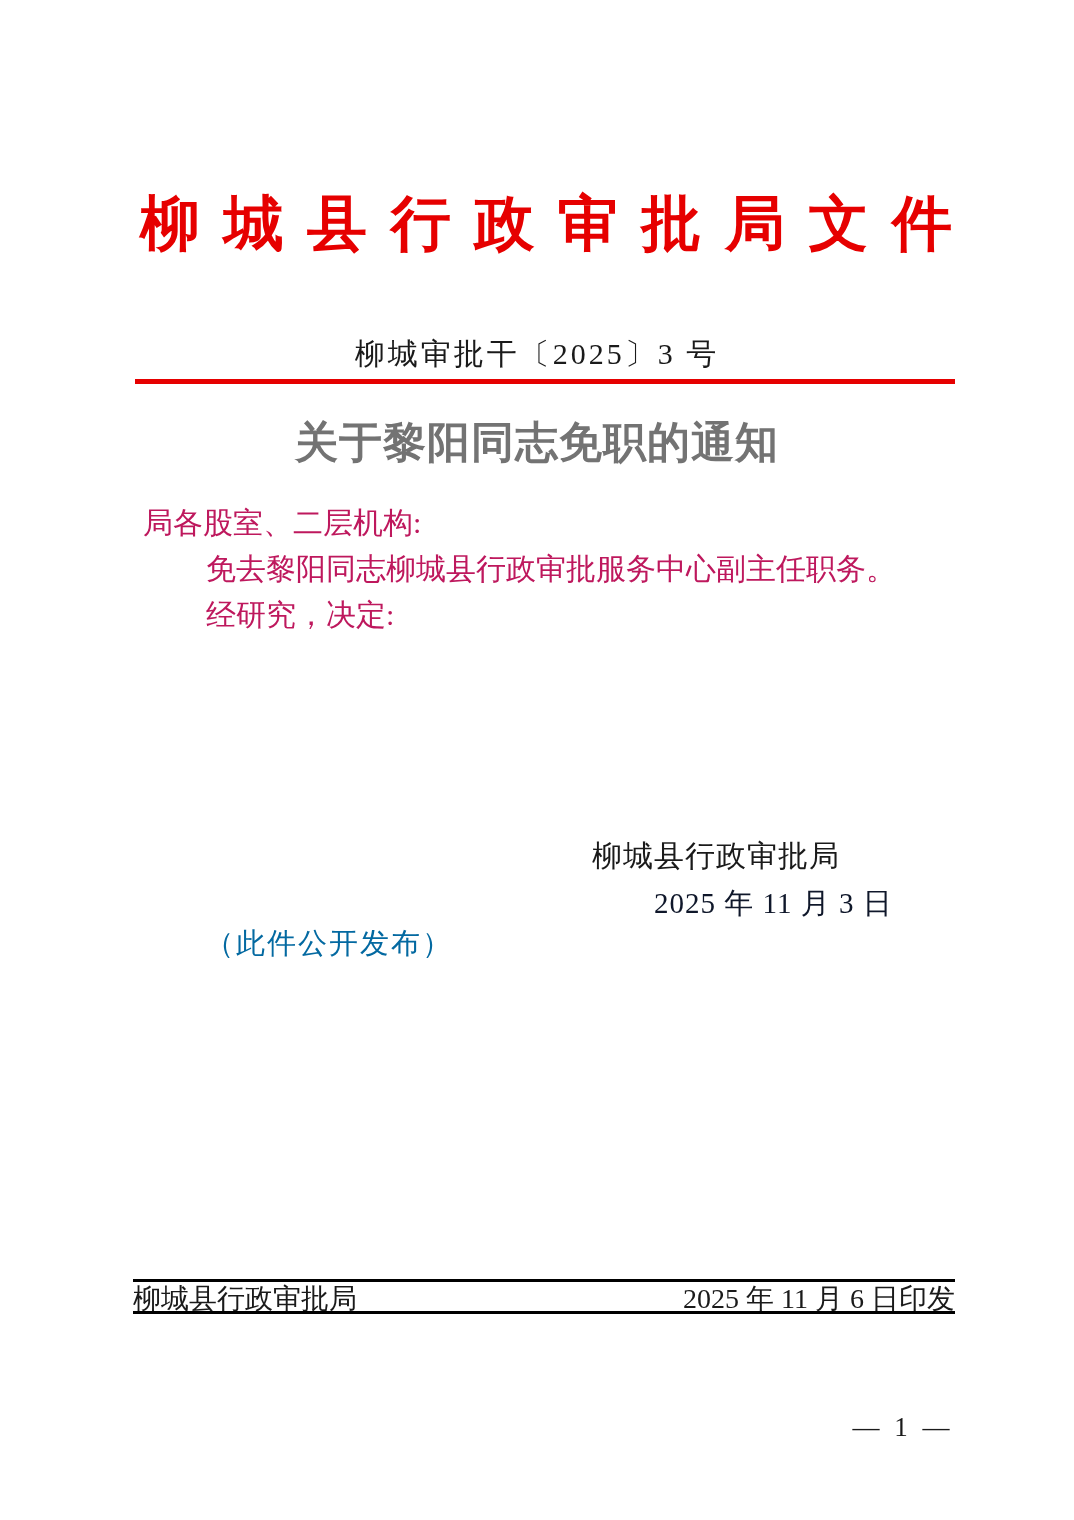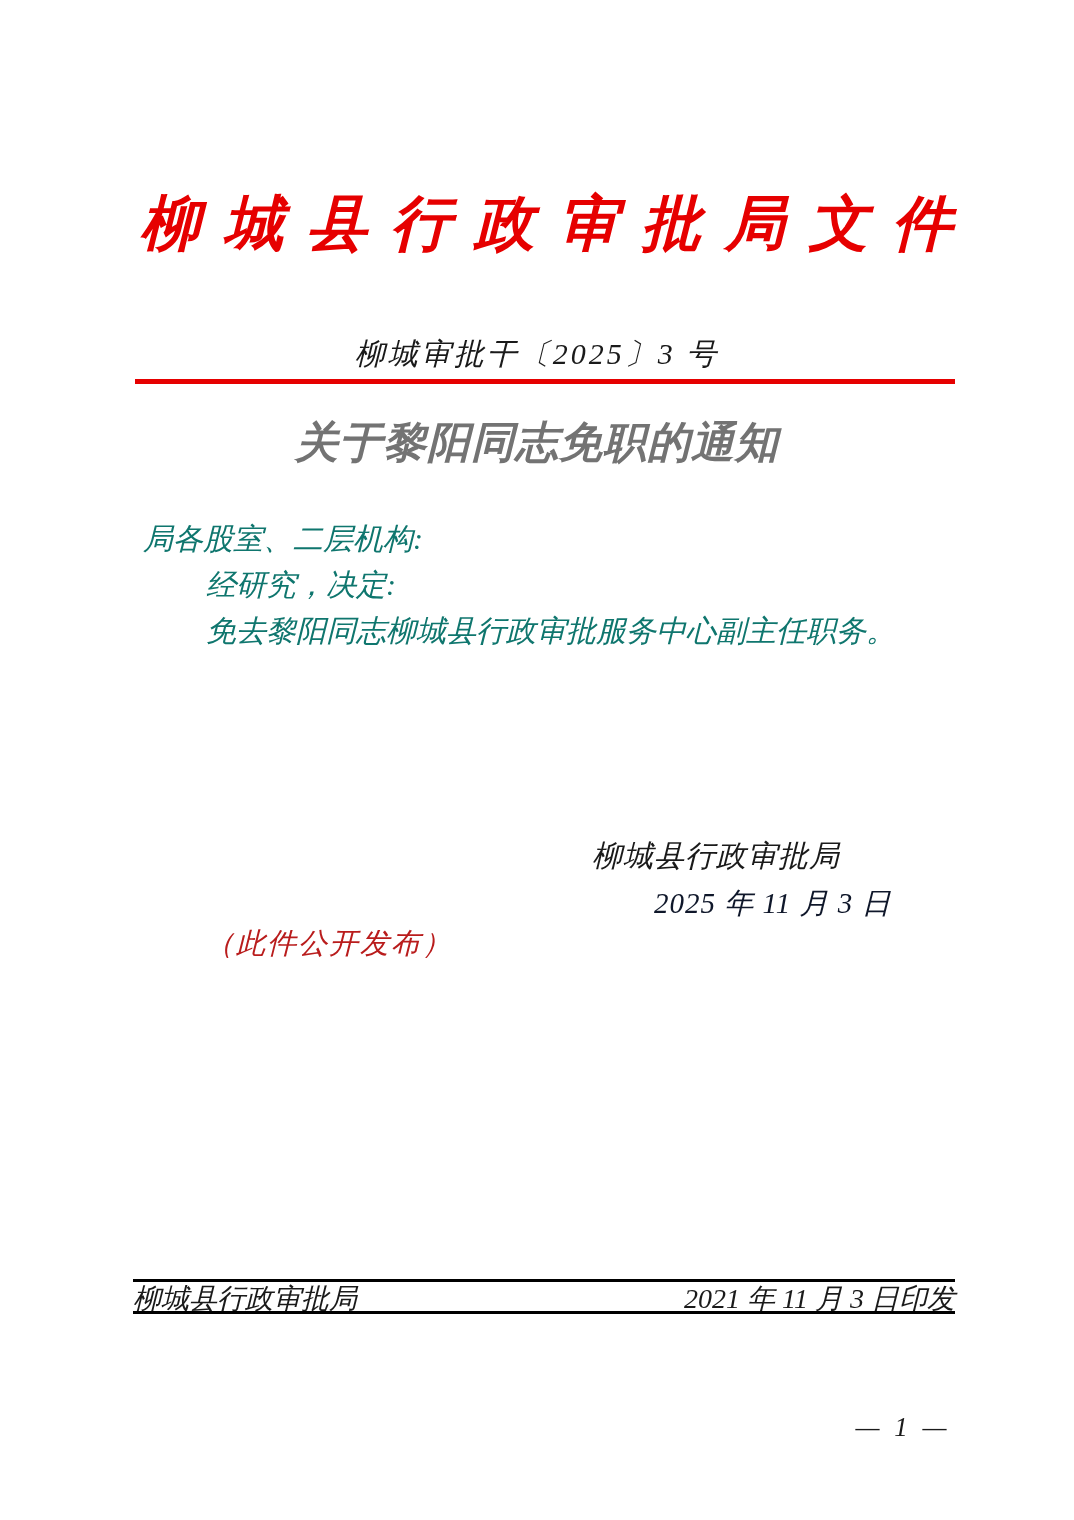--- a/index.html
+++ b/index.html
@@ -8,21 +8,20 @@
     background: #ffffff;
   }
   .page {
     position: relative;
     width: 1074px;
     height: 1520px;
     background: #ffffff;
     overflow: hidden;
     font-family: "Liberation Serif", "DejaVu Serif", serif;
     color: #000000;
-    font-style: italic;
   }
   .red-header {
     position: absolute;
     left: 140px;
     top: 188px;
     width: 812px;
     font-size: 60px;
     line-height: 72px;
     font-weight: bold;
     color: #e60000;
@@ -56,25 +55,25 @@
     margin: 0;
     text-align: center;
     font-size: 43px;
     font-weight: bold;
     letter-spacing: 1px;
     color: #737373;
   }
   .body-block {
     position: absolute;
     left: 143px;
-    top: 516px;
+    top: 500px;
     width: 810px;
     font-size: 30px;
     line-height: 46px;
-    color: #0f766e;
+    color: #be185d;
   }
   .body-block p {
     margin: 0;
   }
   .body-block p.indent {
     text-indent: 63px;
   }
   .signer {
     position: absolute;
     left: 592px;
@@ -90,21 +89,21 @@
     font-size: 29px;
     letter-spacing: 1px;
     color: #0f172a;
   }
   .public-note {
     position: absolute;
     left: 205px;
     top: 924px;
     font-size: 29px;
     letter-spacing: 2px;
-    color: #b91c1c;
+    color: #0369a1;
   }
   .footer-line-top {
     position: absolute;
     left: 133px;
     top: 1279px;
     width: 822px;
     height: 3px;
     background: #000000;
   }
   .footer-row {
@@ -150,35 +149,35 @@
   <div class="red-header">柳城县行政审批局文件</div>
 
   <div class="doc-number">柳城审批干〔2025〕3 号</div>
 
   <div class="red-line"></div>
 
   <h1 class="doc-title">关于黎阳同志免职的通知</h1>
 
   <div class="body-block">
     <p>局各股室、二层机构:</p>
+    <p class="indent">免去黎阳同志柳城县行政审批服务中心副主任职务。</p>
     <p class="indent">经研究，决定:</p>
-    <p class="indent">免去黎阳同志柳城县行政审批服务中心副主任职务。</p>
   </div>
 
   <div class="signer">柳城县行政审批局</div>
 
   <div class="sign-date">2025 年 11 月 3 日</div>
 
   <div class="public-note">（此件公开发布）</div>
 
   <div class="footer-line-top"></div>
 
   <div class="footer-row">
     <span>柳城县行政审批局</span>
-    <span>2021 年 11 月 3 日印发</span>
+    <span>2025 年 11 月 6 日印发</span>
   </div>
 
   <div class="footer-line-bottom"></div>
 
   <div class="page-number">
     <span class="inner">— 1 —</span>
   </div>
 
 </div>
 

